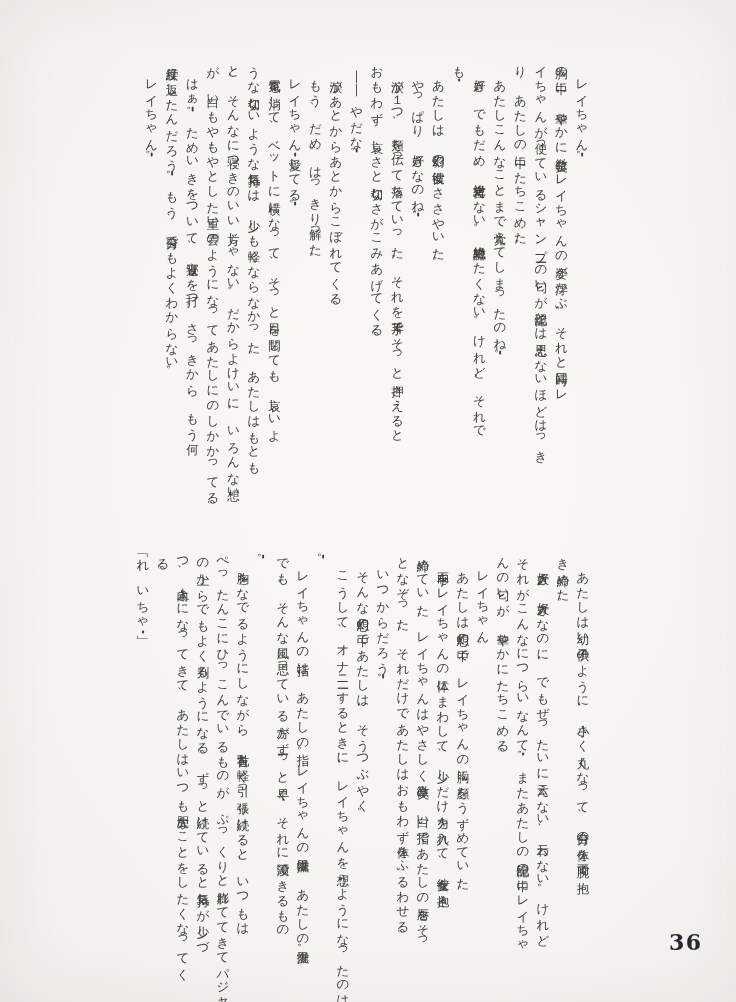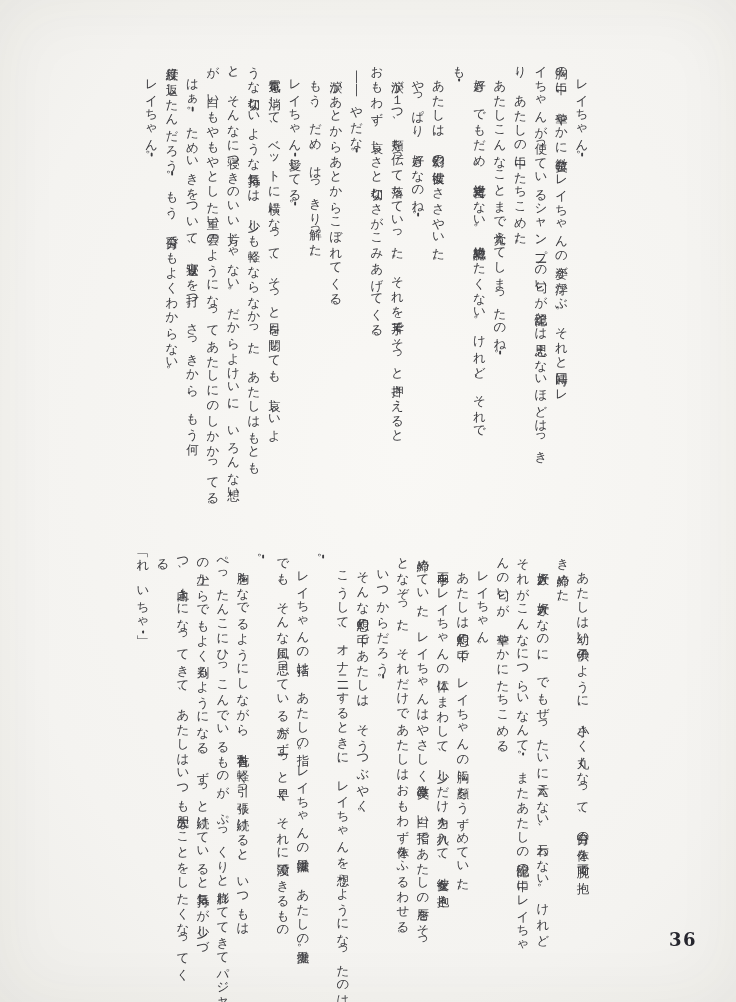--- a/index.html
+++ b/index.html
@@ -43,21 +43,21 @@
     top: 549px;
     right: 143px;
     height: 442px;
   }
   .lower-block .tcol { line-height: 20px; }
   .page-number {
     position: absolute;
     top: 929px;
     left: 669px;
     font-family: "DejaVu Serif", serif;
-    font-size: 18px;
+    font-size: 22px;
     font-weight: 600;
     letter-spacing: 1.5px;
     color: #26262e;
   }
 </style>
 </head>
 <body>
 
 <div class="page">
 

